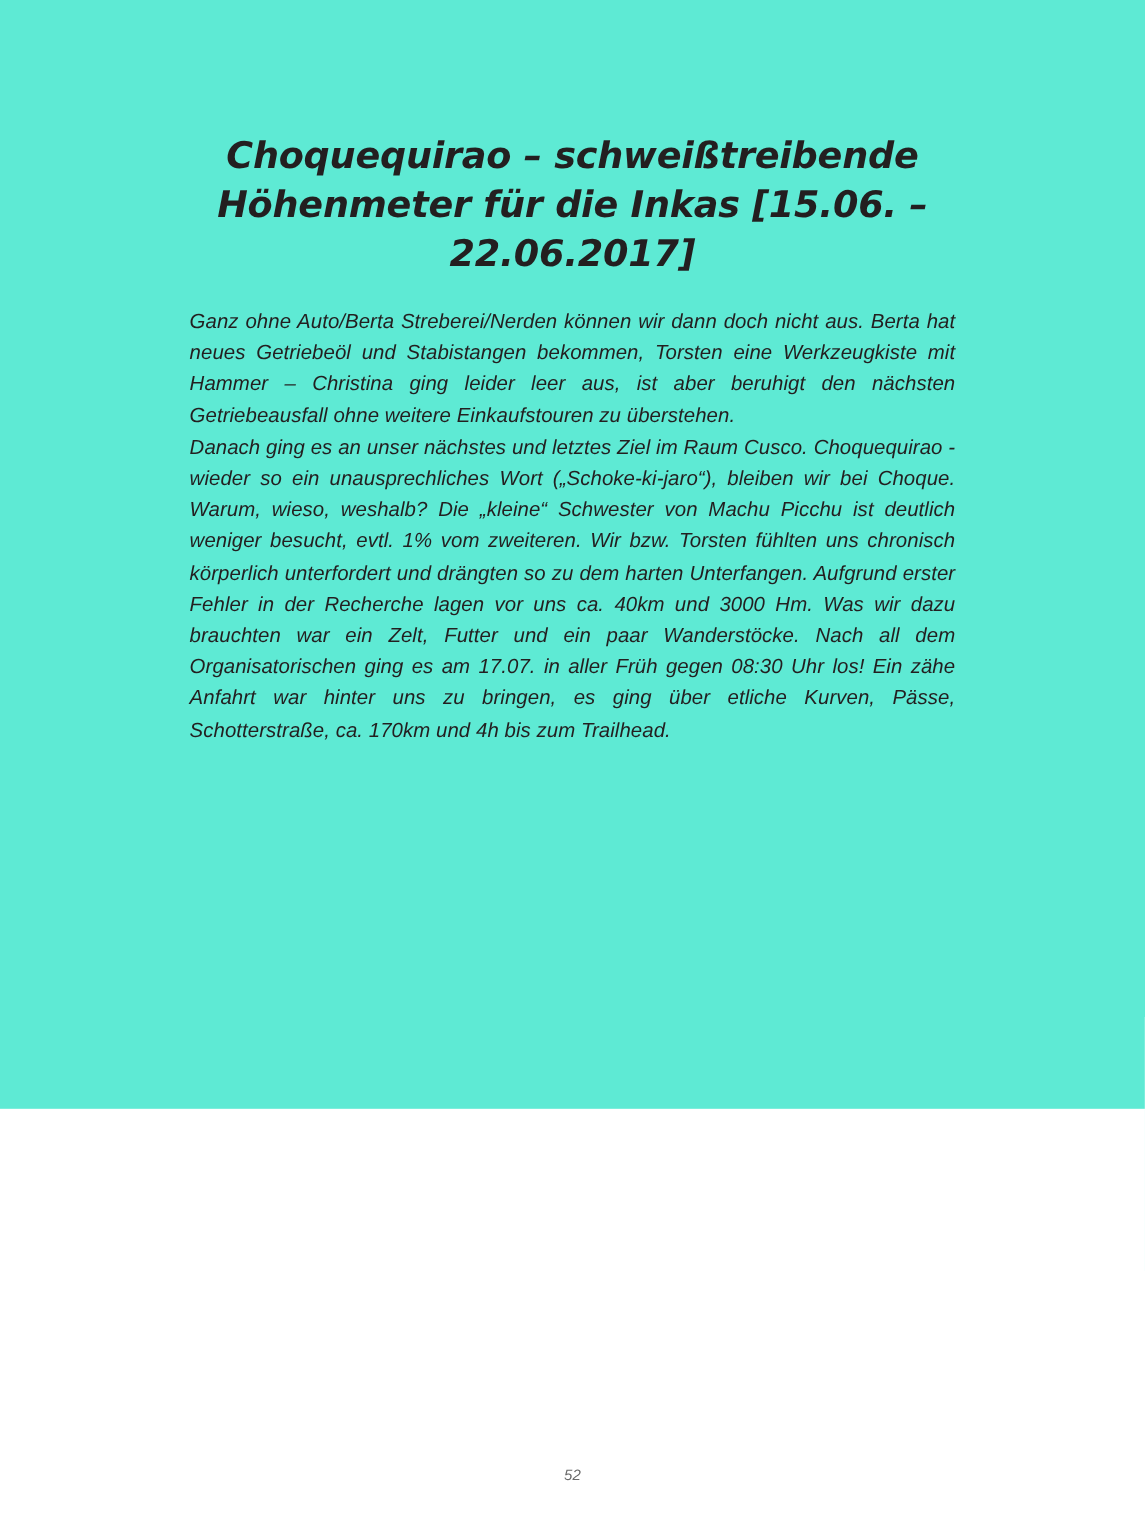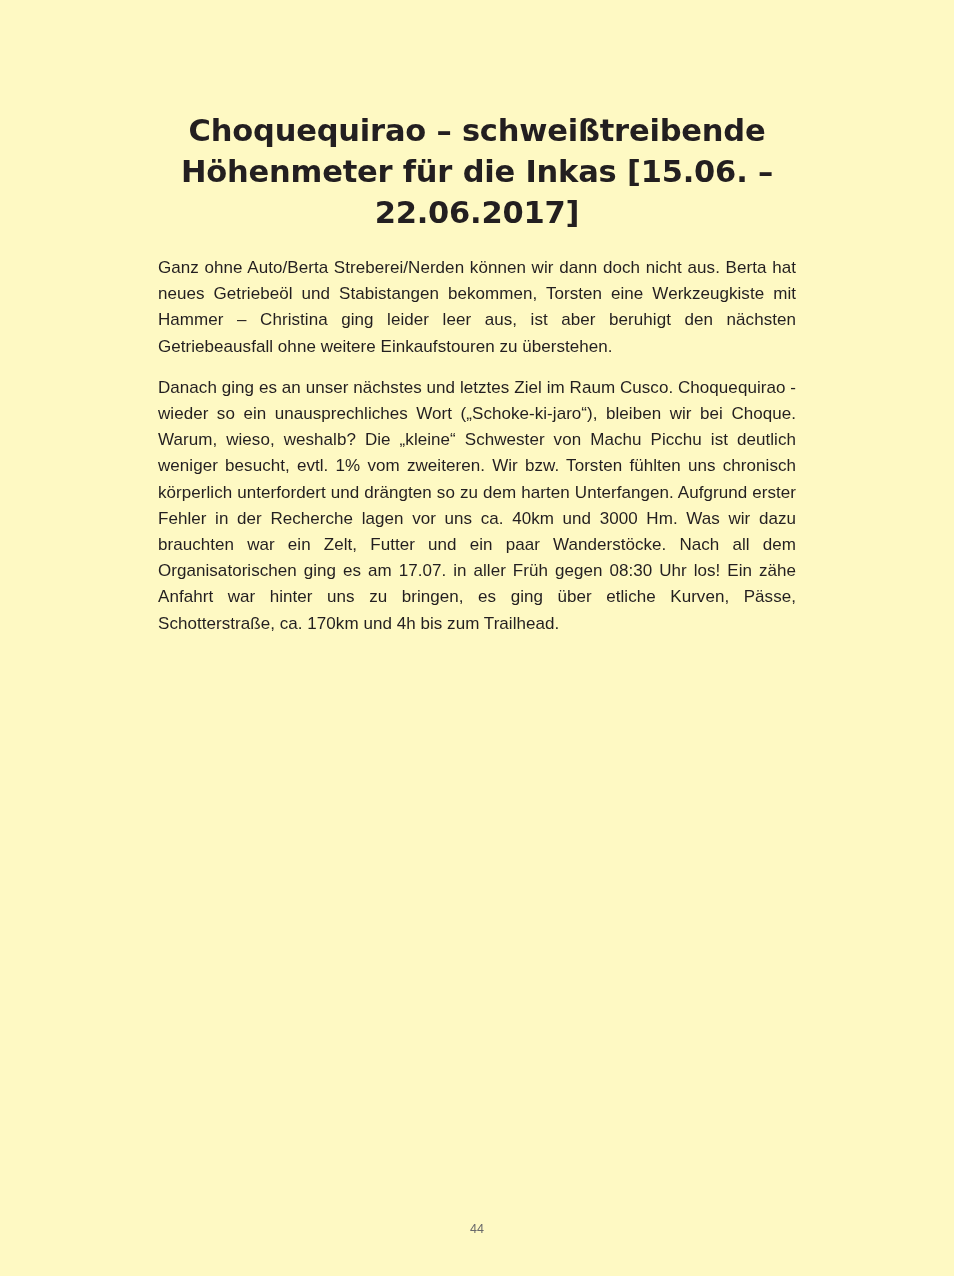--- a/index.html
+++ b/index.html
@@ -13,22 +13,23 @@
     position: relative;
     font-family: "DejaVu Sans", sans-serif;
     color: #231f20;
     overflow: hidden;
   }
   .page {
     position: absolute;
     top: 0;
     left: 0;
     width: 954px;
-    height: 1276px;
-    background: #fef9c3;
+    height: 924px;
+    background: #5eead4;
+    font-style: italic;
   }
   .content {
     position: absolute;
     left: 158px;
     top: 110px;
     width: 638px;
   }
   .doc-title {
     font-family: "DejaVu Sans", sans-serif;
     font-weight: bold;
@@ -43,21 +44,21 @@
   .para {
     font-family: "Liberation Sans", sans-serif;
     font-size: 17px;
     line-height: 26.2px;
     text-align: justify;
     color: #231f20;
     margin: 0;
     letter-spacing: 0.05px;
   }
   .para + .para {
-    margin-top: 15px;
+    margin-top: 0;
   }
   .page-number {
     position: absolute;
     left: 0;
     top: 1222px;
     width: 954px;
     text-align: center;
     font-family: "Liberation Sans", sans-serif;
     font-size: 12.5px;
     color: #6a6a6a;
@@ -71,15 +72,15 @@
   <div class="content">
 
     <h1 class="doc-title">Choquequirao – schweißtreibende Höhenmeter für die Inkas [15.06. – 22.06.2017]</h1>
 
     <p class="para">Ganz ohne Auto/Berta Streberei/Nerden können wir dann doch nicht aus. Berta hat neues Getriebeöl und Stabistangen bekommen, Torsten eine Werkzeugkiste mit Hammer – Christina ging leider leer aus, ist aber beruhigt den nächsten Getriebeausfall ohne weitere Einkaufstouren zu überstehen.</p>
 
     <p class="para">Danach ging es an unser nächstes und letztes Ziel im Raum Cusco. Choquequirao - wieder so ein unausprechliches Wort („Schoke-ki-jaro“), bleiben wir bei Choque. Warum, wieso, weshalb? Die „kleine“ Schwester von Machu Picchu ist deutlich weniger besucht, evtl. 1% vom zweiteren. Wir bzw. Torsten fühlten uns chronisch körperlich unterfordert und drängten so zu dem harten Unterfangen. Aufgrund erster Fehler in der Recherche lagen vor uns ca. 40km und 3000 Hm. Was wir dazu brauchten war ein Zelt, Futter und ein paar Wanderstöcke. Nach all dem Organisatorischen ging es am 17.07. in aller Früh gegen 08:30 Uhr los! Ein zähe Anfahrt war hinter uns zu bringen, es ging  über etliche Kurven, Pässe, Schotterstraße, ca. 170km und 4h bis zum Trailhead.</p>
 
   </div>
 
-  <div class="page-number">44</div>
+  <div class="page-number">52</div>
 
 </div>
 
 </body></html>

